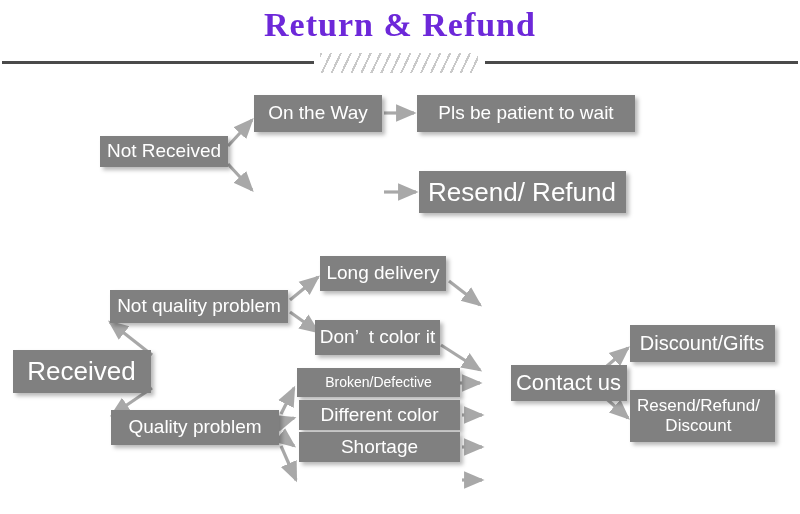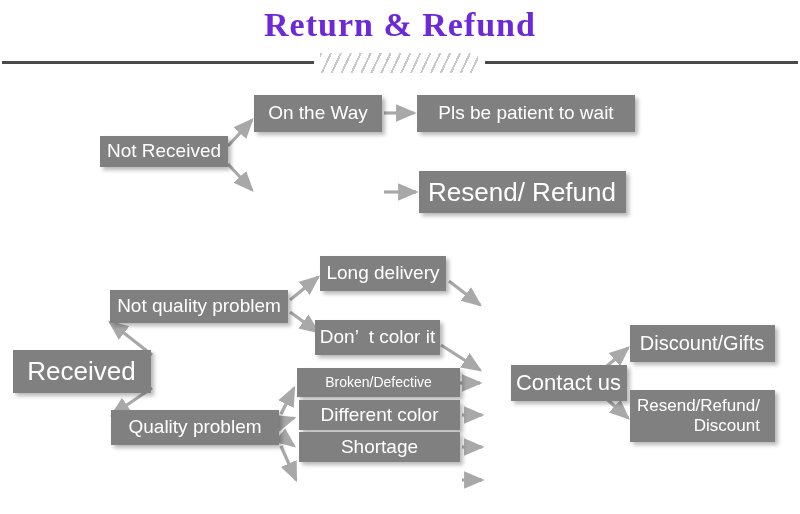--- a/index.html
+++ b/index.html
@@ -66,21 +66,21 @@
     align-items: center;
     justify-content: center;
     padding: 0 7px;
     font-size: 19px;
     line-height: 1.08;
     white-space: pre;
     box-shadow: 3px 3px 4px rgba(0,0,0,0.28);
     letter-spacing: 0px;
   }
   .node.big   { font-size: 26px; padding-left: 6px; }
-  .node.left  { justify-content: flex-start; text-align: right; white-space: pre-line; }
+  .node.left  { justify-content: flex-start; text-align: center; white-space: pre-line; }
 
   
   .arrow-layer {
     position: absolute;
     left: 0; top: 0;
     width: 800px; height: 514px;
     pointer-events: none;
   }
 </style>
 </head>

